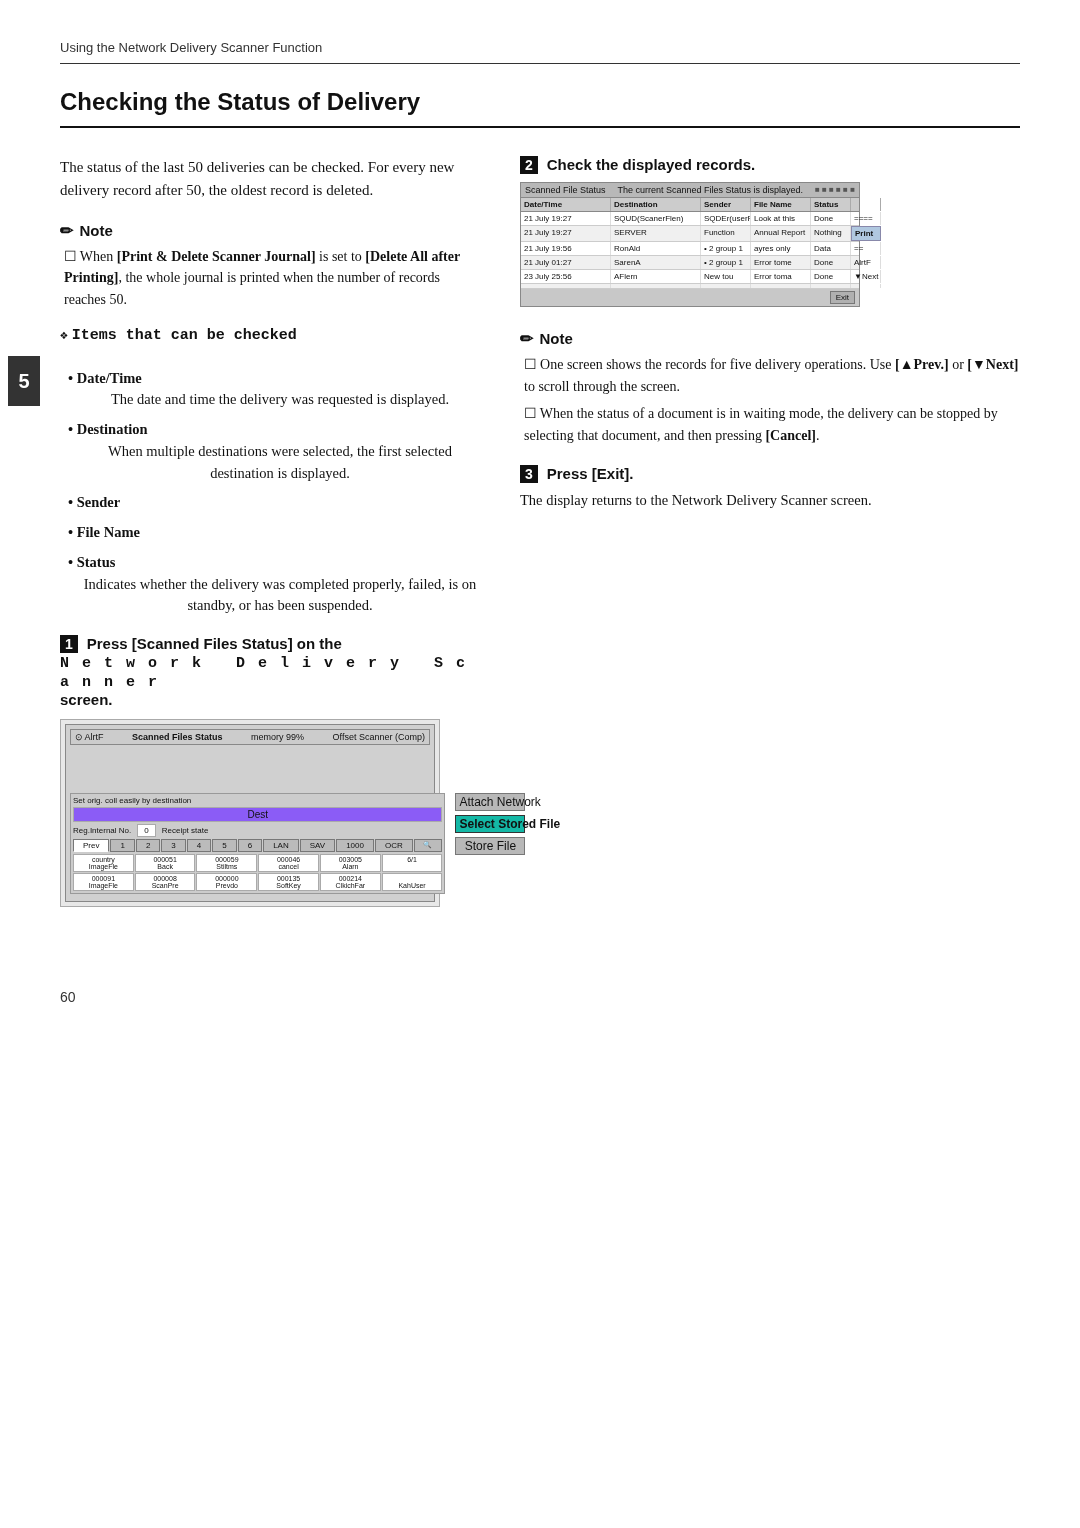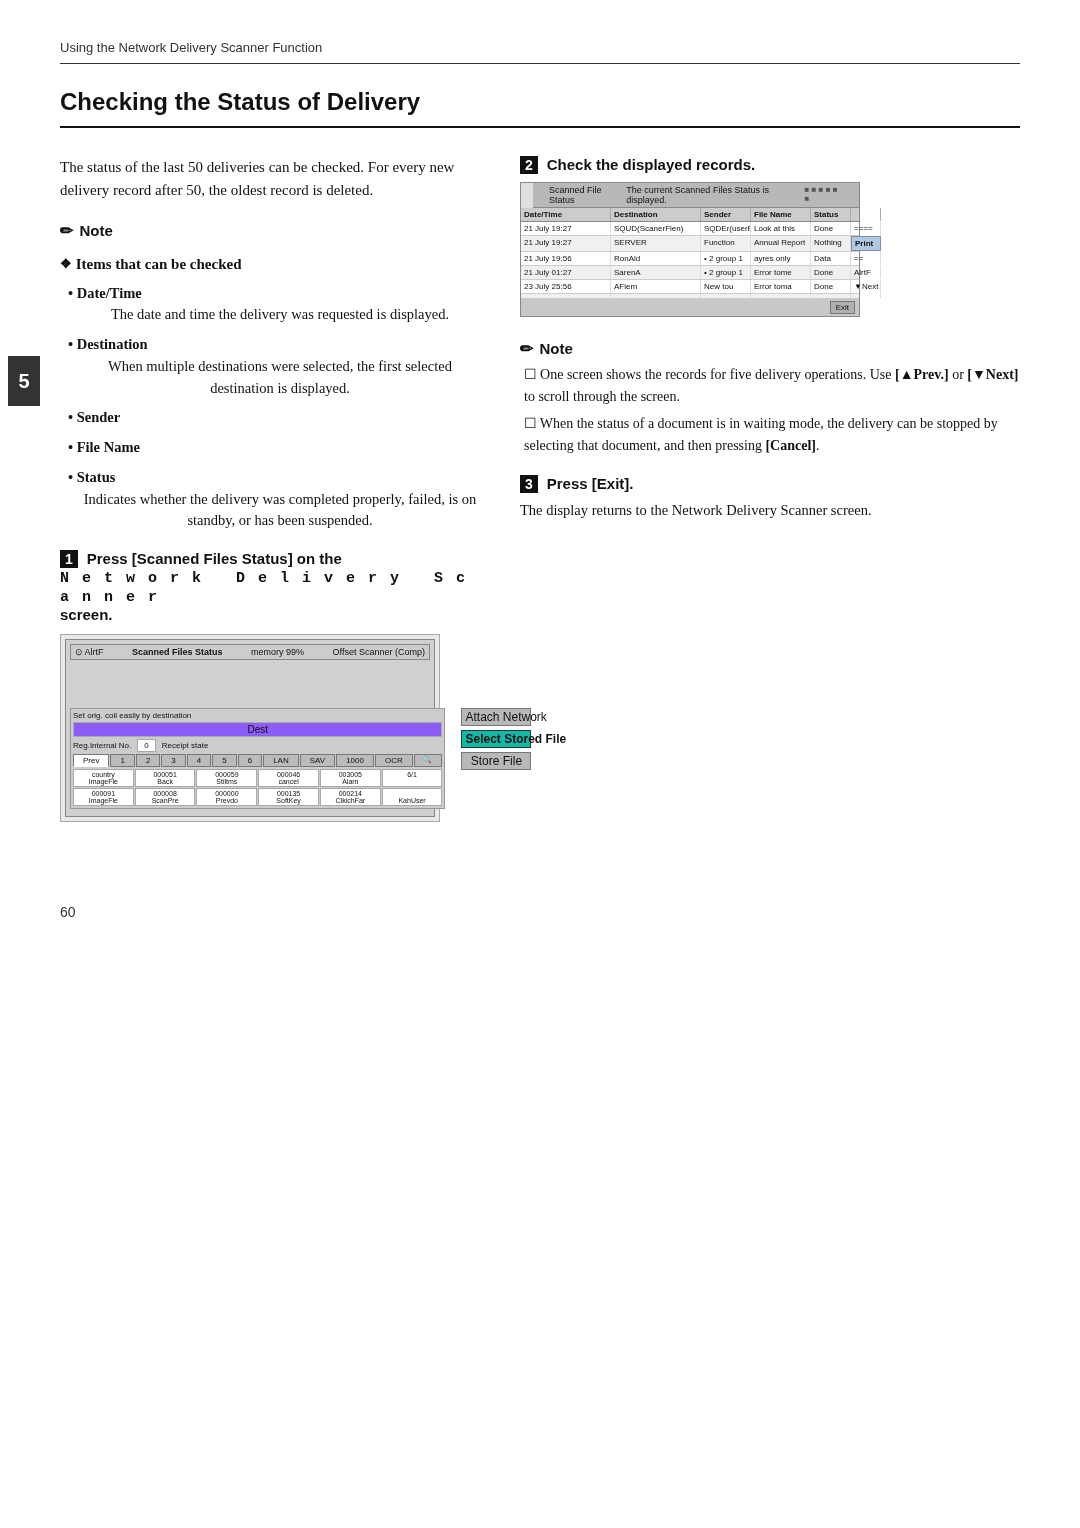--- a/index.html
+++ b/index.html
@@ -71,22 +71,22 @@
     .note-body p {
       margin-bottom: 6px;
     }
     .bold { font-weight: bold; }
     .items-section {
       margin-bottom: 18px;
     }
     .items-heading {
       font-size: 15px;
       font-weight: bold;
-      font-family: Liberation Serif, serif;
-      margin-bottom: 10px;
+      font-family: Liberation Mono, monospace;
+      margin-bottom: 24px;
       display: flex;
       align-items: center;
       gap: 4px;
     }
     .items-heading::before {
       content: '❖';
       font-size: 13px;
     }
     .bullet-list {
       list-style: none;
@@ -206,25 +206,24 @@
       border: 1px solid #888;
       background: #e0e0e0;
       width: 340px;
       font-size: 9px;
       font-family: Arial, sans-serif;
       margin-top: 8px;
     }
     .delivery-table-header {
       background: #b8b8b8;
       border-bottom: 1px solid #888;
-      padding: 2px 16px;
+      padding: 2px 4px;
       font-size: 9px;
       display: flex;
       justify-content: space-between;
-      margin-left: 12px;
     }
     .delivery-table-cols {
       display: grid;
       grid-template-columns: 90px 90px 50px 60px 40px 30px;
       background: #ccc;
       border-bottom: 1px solid #888;
       font-weight: bold;
       font-size: 8px;
     }
     .delivery-col-header {
@@ -303,20 +302,23 @@
 <div class="two-col side-num-container">
   <div class="side-num">5</div>
 
   <div class="col-left">
     <p class="intro">The status of the last 50 deliveries can be checked. For every new delivery record after 50, the oldest record is deleted.</p>
 
     <div class="note-block">
       <div class="note-title">
         <span class="note-icon">✏</span>
         <span>Note</span>
+      </div>
+      <div class="note-body">
+        <p>☐ When <span class="bold">[Print &amp; Delete Scanner Journal]</span> is set to <span class="bold">[Delete All after Printing]</span>, the whole journal is printed when the number of records reaches 50.</p>
       </div>
     </div>
 
     <div class="items-section">
       <div class="items-heading">Items that can be checked</div>
       <ul class="bullet-list">
         <li>
           <span class="bullet-title">Date/Time</span>
           <span class="sub-text">The date and time the delivery was requested is displayed.</span>
         </li>
@@ -345,21 +347,21 @@
       </div>
 
       <div class="screen-mockup">
         <div class="screen-inner">
           <div class="screen-status-bar">
             <span>⊙ AlrtF</span>
             <span style="font-weight:bold; font-size:9px;">Scanned Files Status</span>
             <span>memory 99%</span>
             <span>Offset Scanner (Comp)</span>
           </div>
-          <div style="display:flex; gap:16px; margin-bottom:3px;margin-top:48px;">
+          <div style="display:flex; gap:10px; margin-bottom:3px;margin-top:48px;">
             <div style="flex:1; background:#ccc; border:1px solid #999; padding:2px; font-size:8px;">
               <div style="margin-bottom:2px;">Set orig. coll easily by destination</div>
               <div style="display:flex; gap:2px; margin-bottom:2px;">
                 <div style="background:#8b5cf6; border:1px solid #aaa; font-size:10px; padding:1px 4px; flex:1; text-align:center;">Dest</div>
               </div>
               <div style="display:flex; gap:2px; align-items:center; margin-bottom:2px; font-size:8px;">
                 <span>Reg.Internal No.</span>
                   <span style="margin-left:4px; background:#fff; border:1px solid #aaa; padding:1px 6px;">0</span>
                 <span style="margin-left:4px;">Receipt state</span>
               </div>

